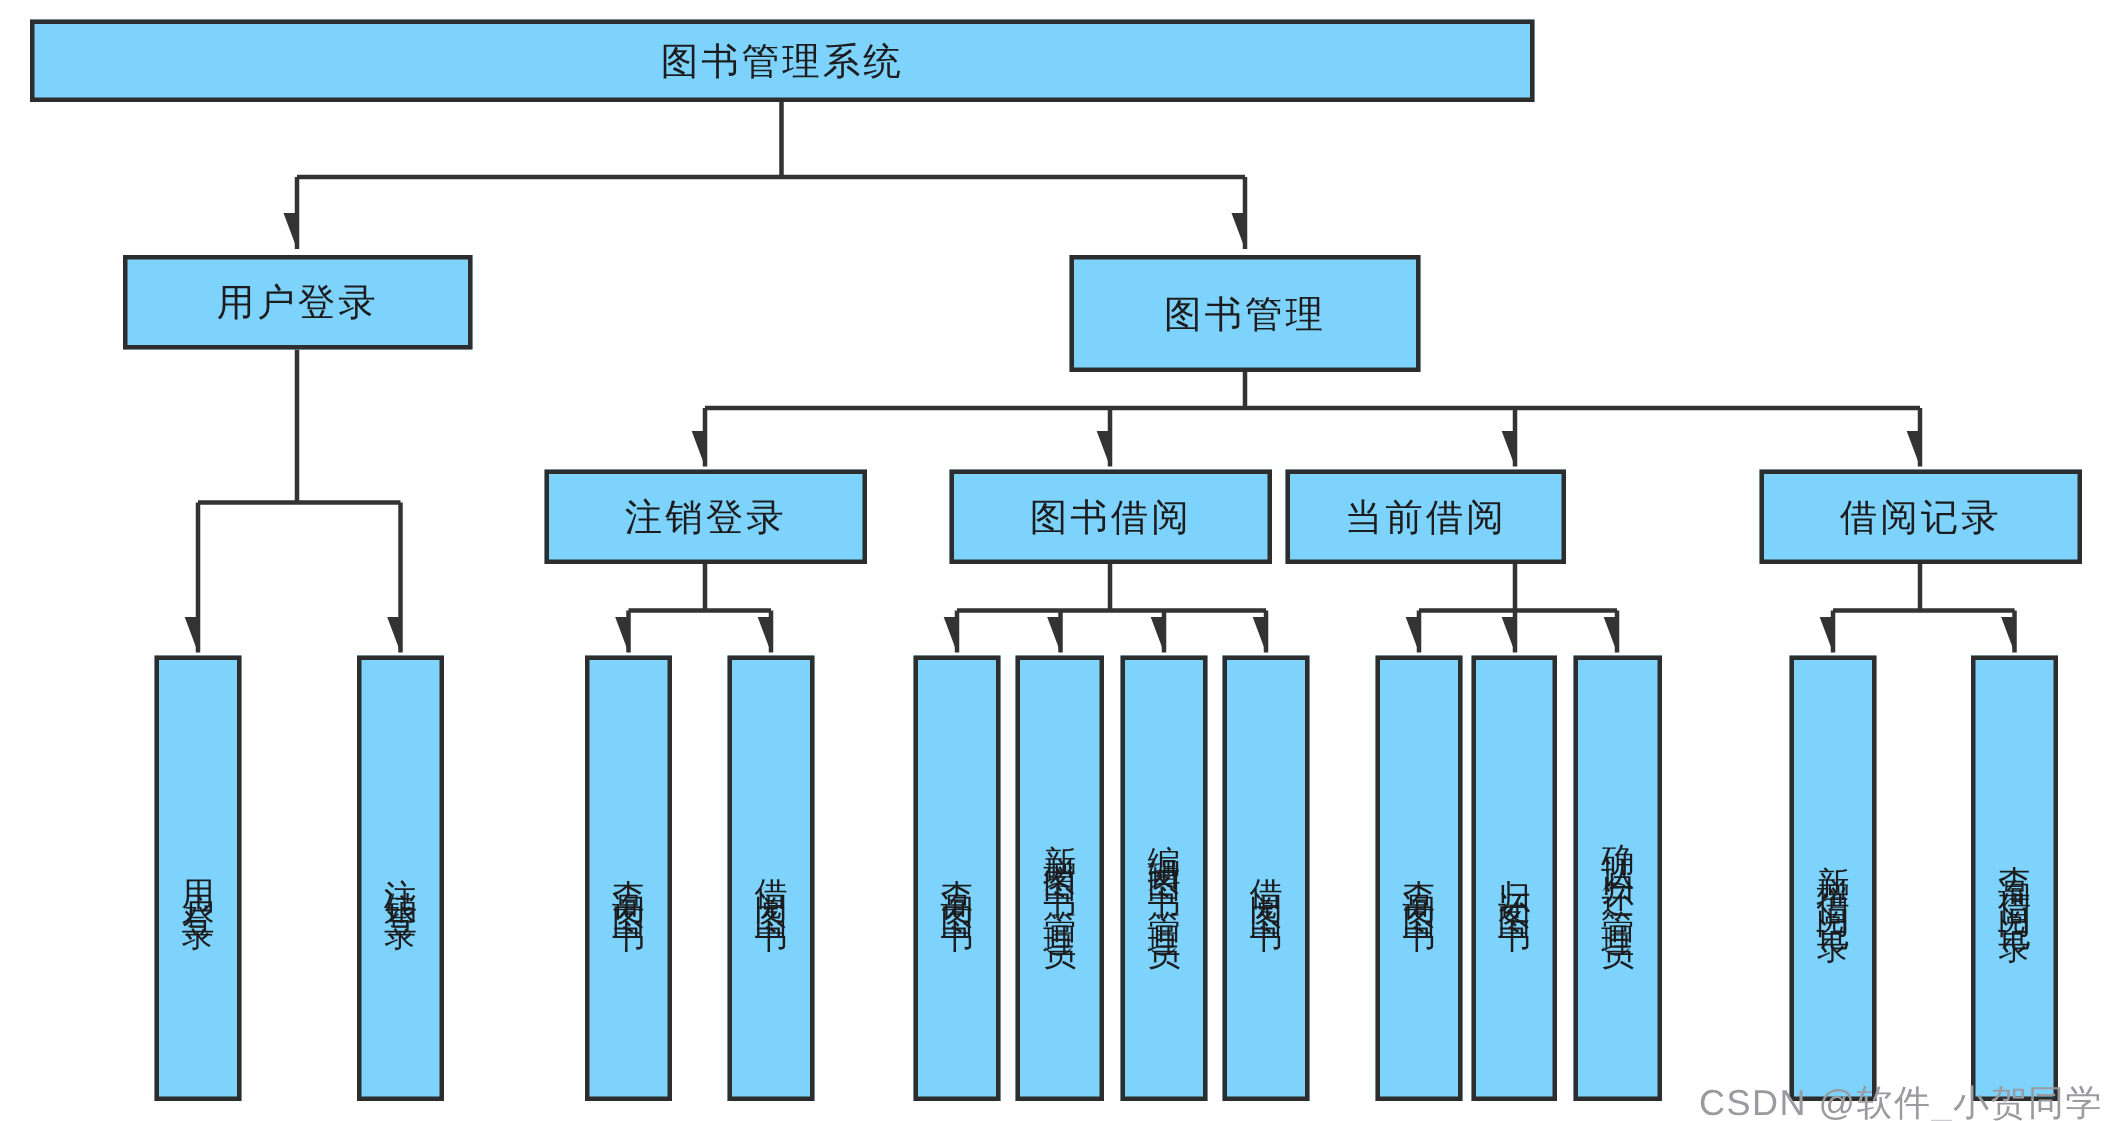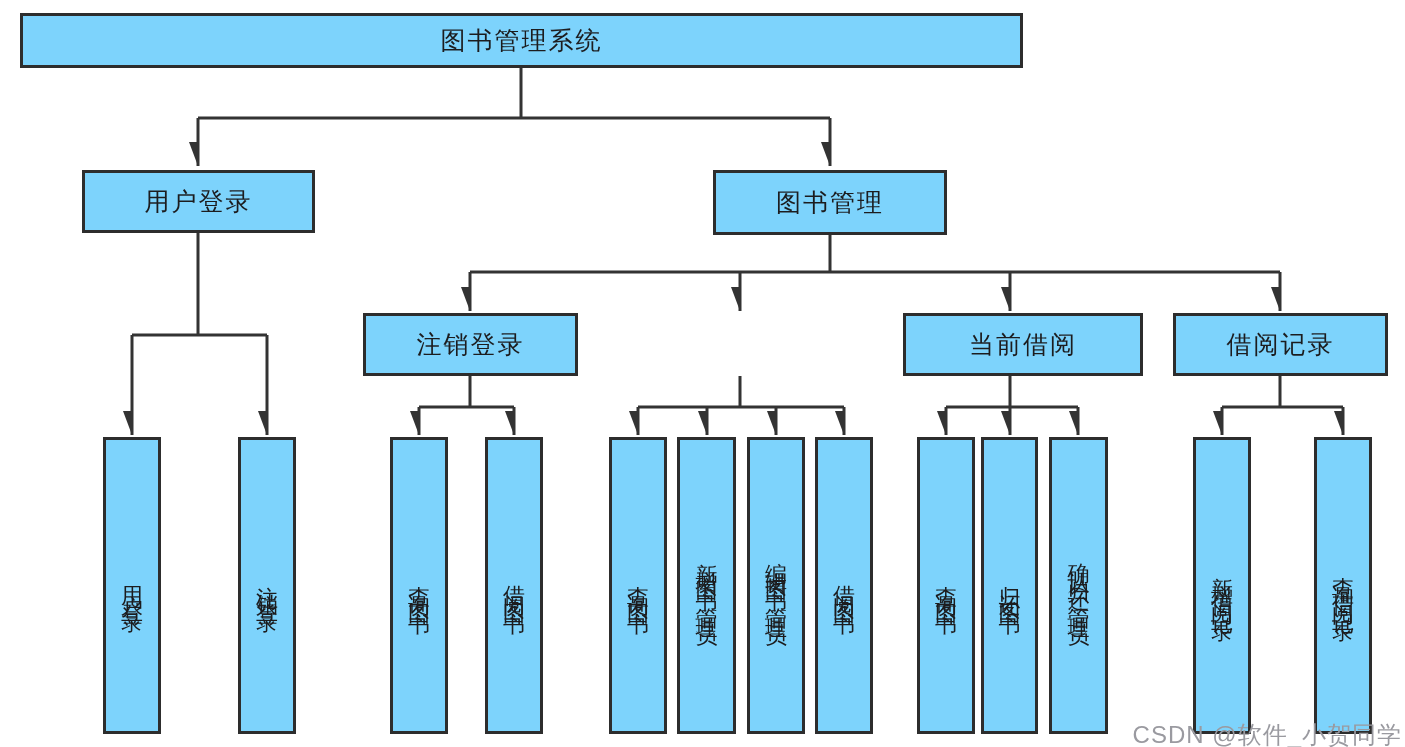--- a/index.html
+++ b/index.html
@@ -73,28 +73,31 @@
     <path class="wire" d="M1343,407 V435" marker-end="url(#arrow)"></path>
   </svg>
 
   <div class="node hbox" style="left:20px;top:13px;width:1003px;height:55px">
     <span>图书管理系统</span>
   </div>
 
   <div class="node hbox" style="left:82px;top:170px;width:233px;height:63px">
     <span>用户登录</span>
   </div>
-  <div class="node hbox" style="left:713px;top:170px;width:234px;height:65px">
+  <div class="node hbox" style="left:713px;top:170px;width:234px;height:78px">
     <span>图书管理</span>
   </div>
 
   <div class="node hbox" style="left:363px;top:313px;width:215px;height:63px">
     <span>注销登录</span>
   </div>
-  <div class="node hbox" style="left:903px;top:313px;width:240px;height:63px">
+  <div class="node hbox" style="left:633px;top:313px;width:215px;height:63px">
+    <span>图书借阅</span>
+  </div>
+  <div class="node hbox" style="left:857px;top:313px;width:187px;height:63px">
     <span>当前借阅</span>
   </div>
   <div class="node hbox" style="left:1173px;top:313px;width:215px;height:63px">
     <span>借阅记录</span>
   </div>
 
   <div class="node vbox" style="left:103px;top:437px">
     <span class="vlabel">用户登录</span>
   </div>
   <div class="node vbox" style="left:238px;top:437px">

